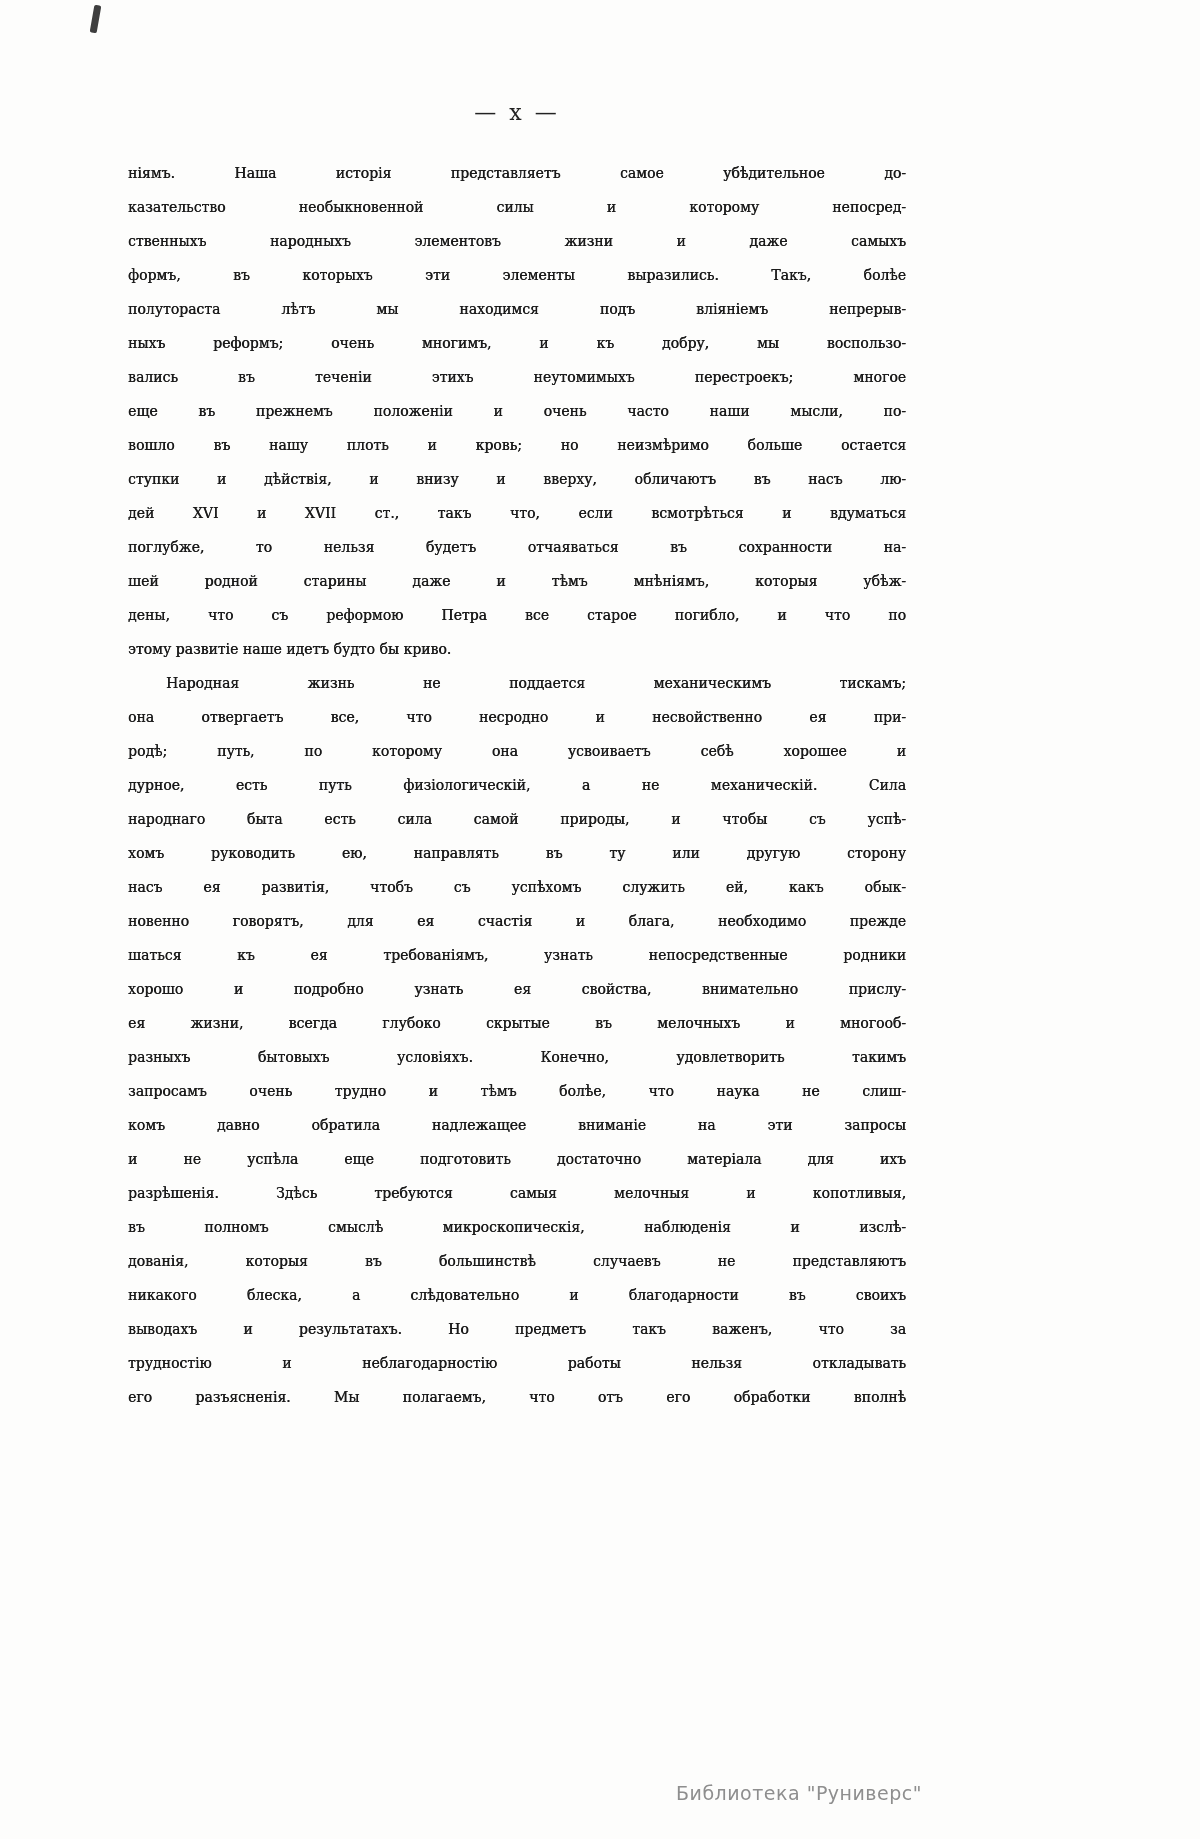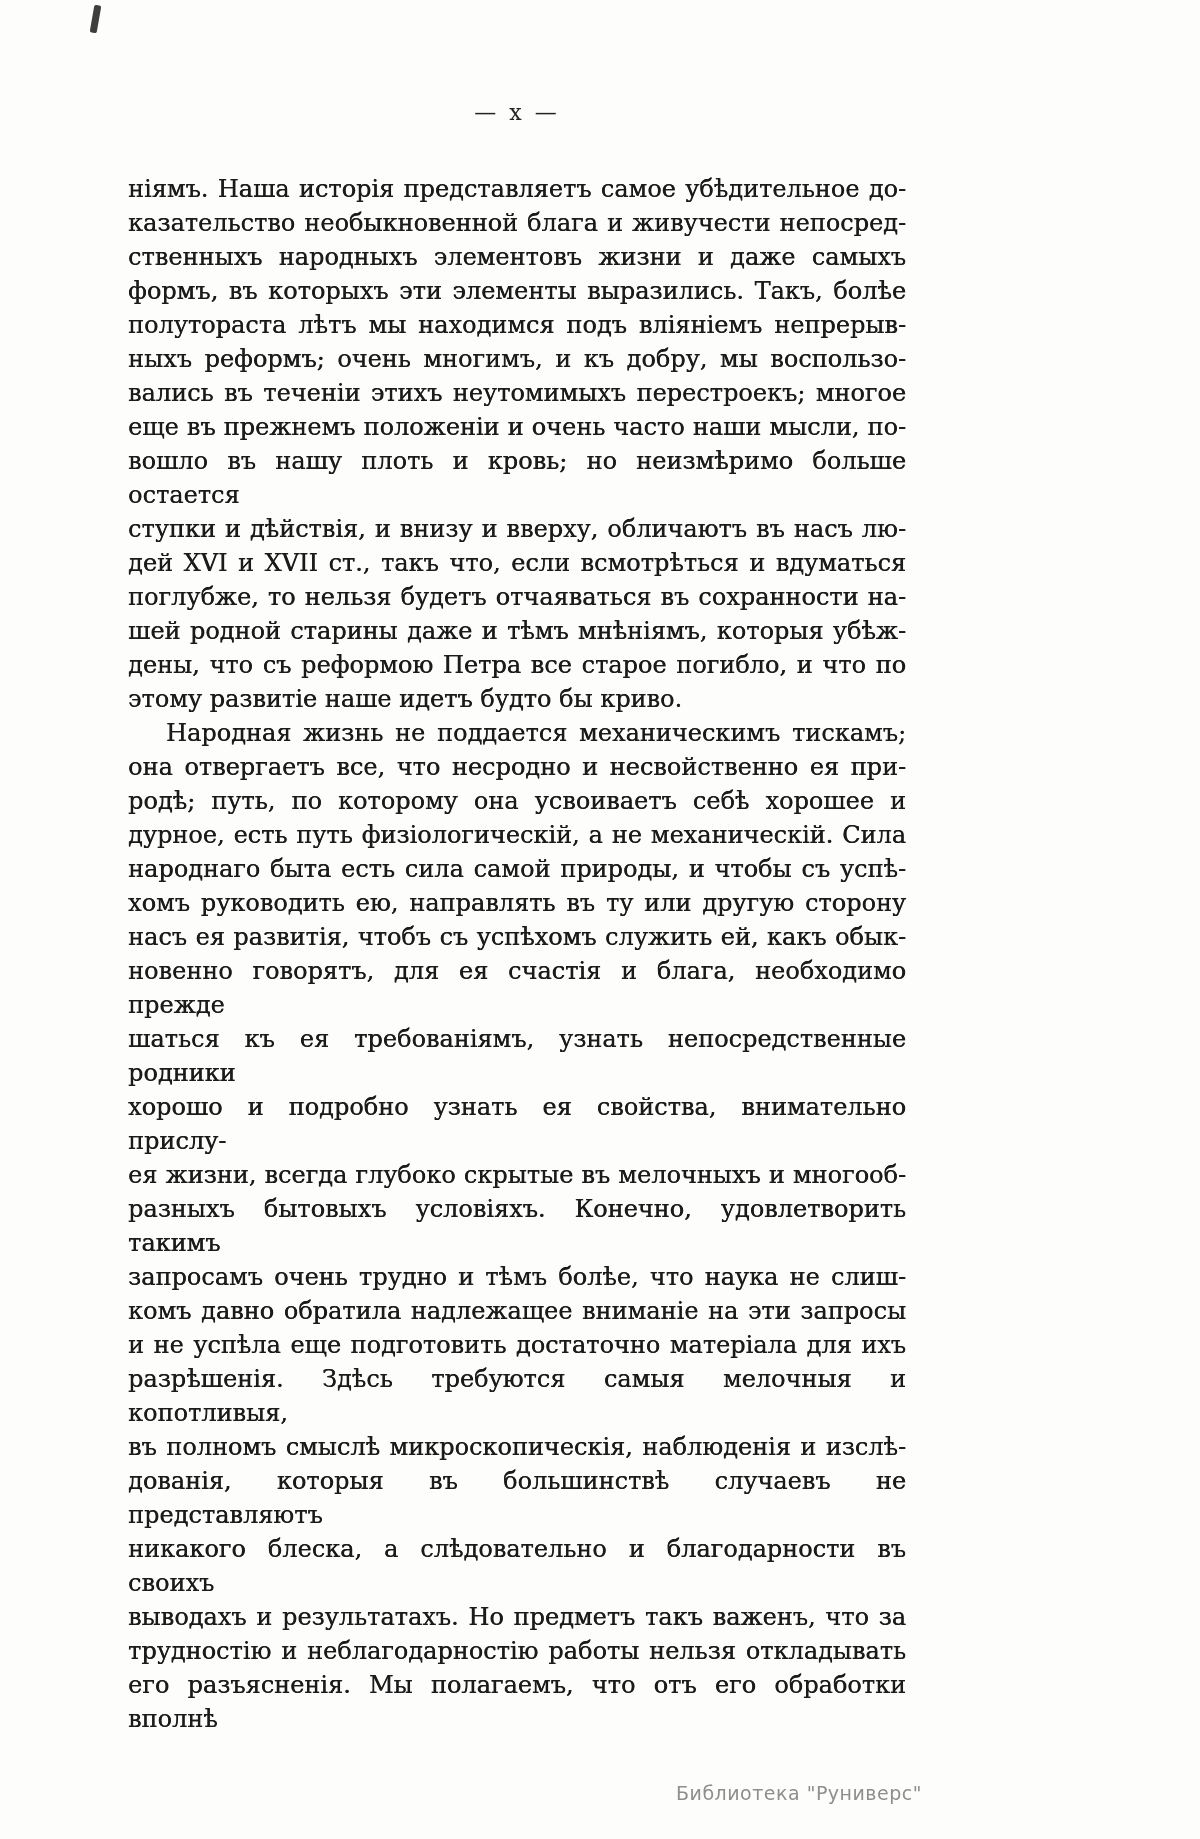--- a/index.html
+++ b/index.html
@@ -34,24 +34,24 @@
     top: 100px;
     left: 128px;
     width: 778px;
     text-align: center;
     font-size: 22px;
     letter-spacing: 3px;
     color: #222;
   }
   .text-block {
     position: absolute;
-    top: 172px;
+    top: 156px;
     left: 128px;
     width: 778px;
-    font-size: 24px;
+    font-size: 14px;
     line-height: 34px;
     text-shadow: 0.35px 0 0 currentColor; 
   }
   .paragraph { margin: 0; }
   .line {
     width: 100%;
     text-align: justify;
     text-align-last: justify;
   }
   .line.no-stretch {
@@ -76,21 +76,21 @@
 
 <div class="page">
 
   <div class="scan-artifact"></div>
 
   <div class="page-header">— x —</div>
 
   <div class="text-block">
       <div class="paragraph">
         <div class="line">ніямъ. Наша исторія представляетъ самое убѣдительное до-</div>
-        <div class="line">казательство необыкновенной блага и живучести непосред-</div>
+        <div class="line">казательство необыкновенной силы и которому непосред-</div>
         <div class="line">ственныхъ народныхъ элементовъ жизни и даже самыхъ</div>
         <div class="line">формъ, въ которыхъ эти элементы выразились. Такъ, болѣе</div>
         <div class="line">полутораста лѣтъ мы находимся подъ вліяніемъ непрерыв-</div>
         <div class="line">ныхъ реформъ; очень многимъ, и къ добру, мы воспользо-</div>
         <div class="line">вались въ теченіи этихъ неутомимыхъ перестроекъ; многое</div>
         <div class="line">еще въ прежнемъ положеніи и очень часто наши мысли, по-</div>
         <div class="line">вошло въ нашу плоть и кровь; но неизмѣримо больше остается</div>
         <div class="line">ступки и дѣйствія, и внизу и вверху, обличаютъ въ насъ лю-</div>
         <div class="line">дей XVI и XVII ст., такъ что, если всмотрѣться и вдуматься</div>
         <div class="line">поглубже, то нельзя будетъ отчаяваться въ сохранности на-</div>

